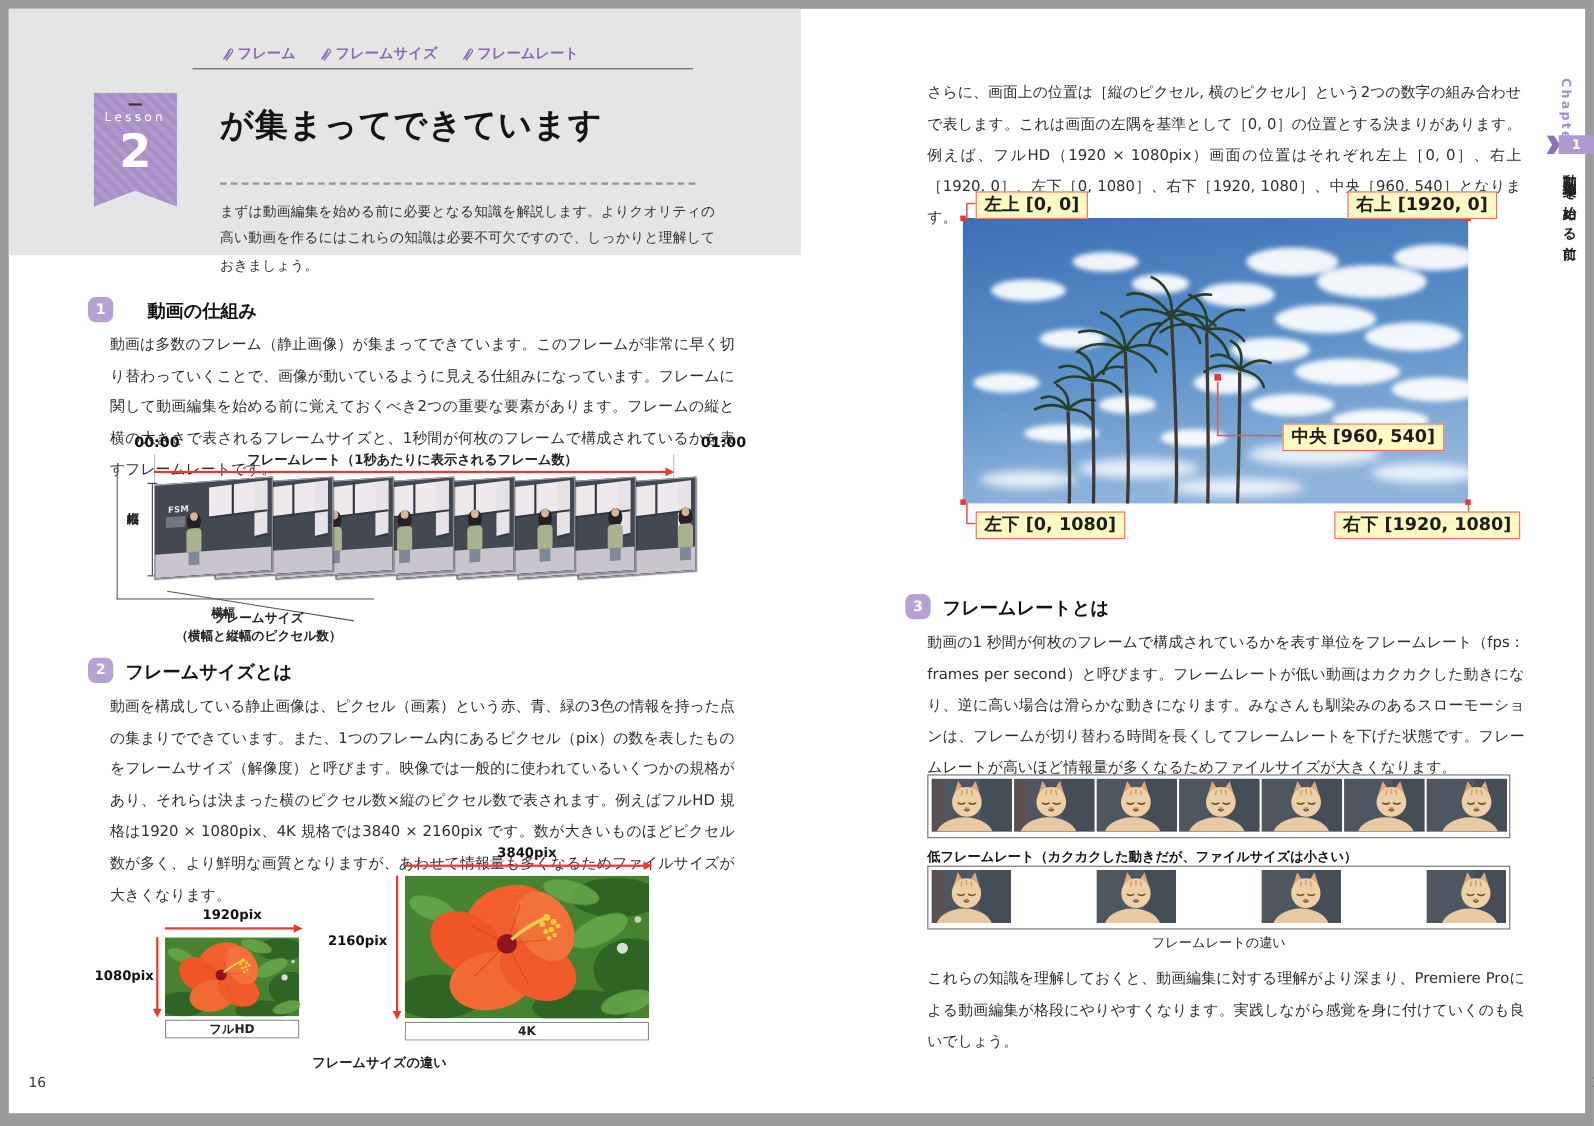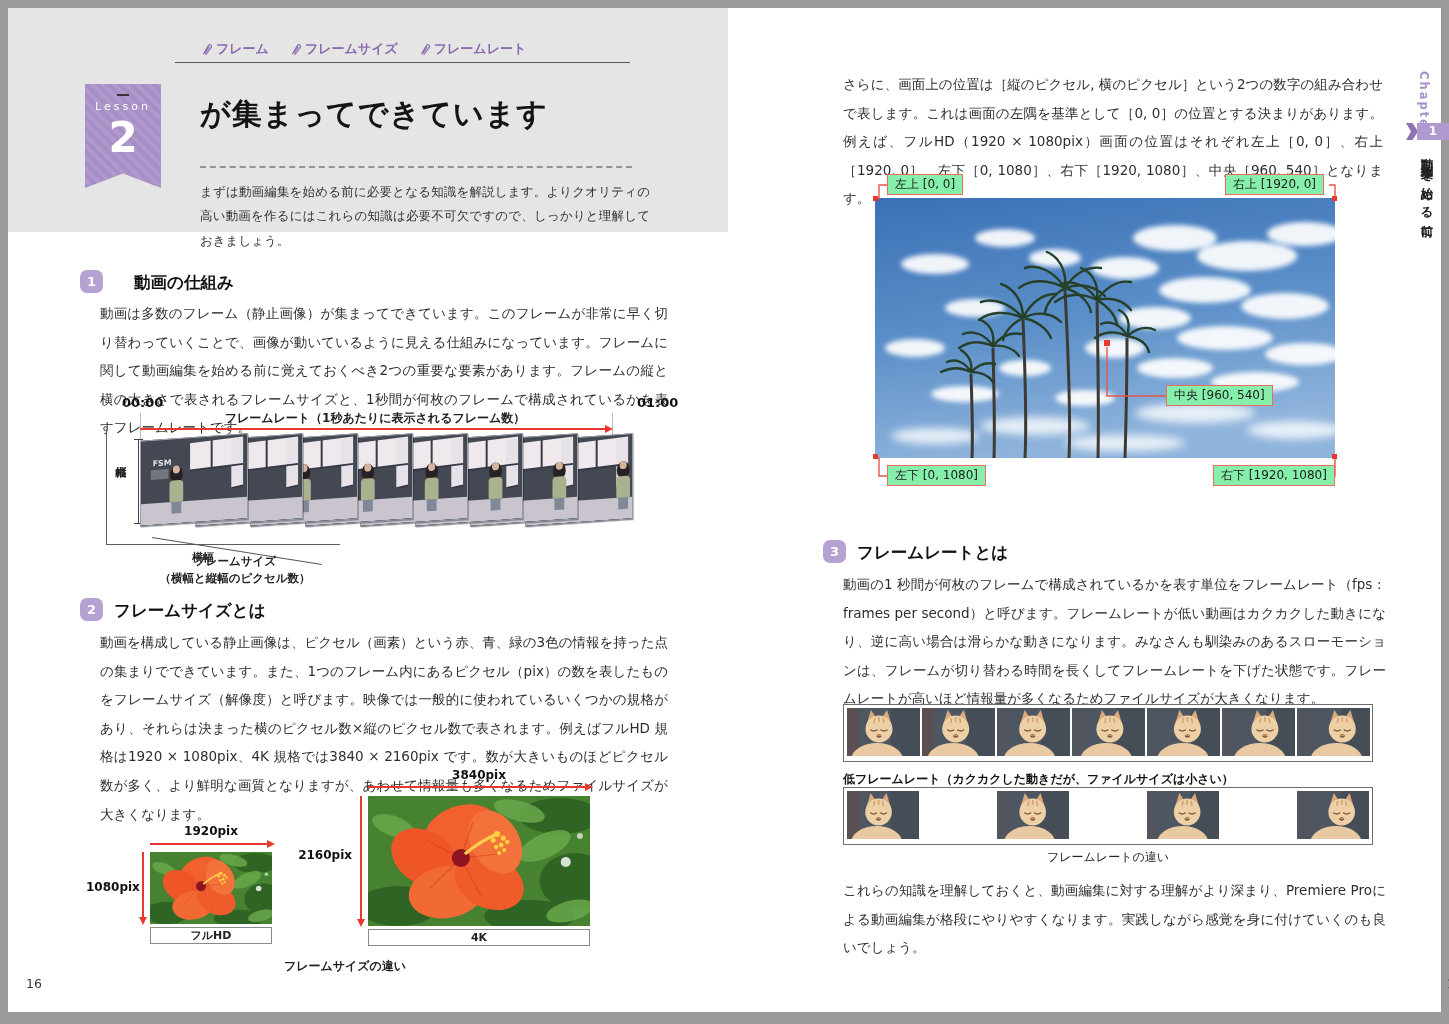--- a/index.html
+++ b/index.html
@@ -66,22 +66,22 @@
     font-size:11px; font-weight:700; height:17px; line-height:15px; }
   .size-caption { position:absolute; left:130px; top:190px; width:230px; text-align:center; font-size:12px; font-weight:700; }
 
   .page-num { position:absolute; font-size:12.5px; color:#333; }
 
   
   .para { position:absolute; font-size:13.5px; line-height:2.12; color:#2e2e2e; text-align:justify; }
   .pos-diagram { position:absolute; left:835px; top:160px; width:538px; height:355px; }
   .pos-photo { position:absolute; left:32px; top:30px; width:460px; height:260px; overflow:hidden; }
   .pos-photo svg { display:block; width:100%; height:100%; }
-  .coord-box { position:absolute; border:1.5px solid #ef6a5e; background:#86efac; padding:1px 7px;
-    font-size:12px; font-weight:400; color:#1c1c1c; white-space:nowrap; }
+  .coord-box { position:absolute; border:1.5px solid #ef6a5e; background:#fef9c3; padding:1px 7px;
+    font-size:16px; font-weight:700; color:#1c1c1c; white-space:nowrap; }
   .pos-overlay { position:absolute; inset:0; pointer-events:none; }
   .pos-caption { position:absolute; left:0; top:328px; width:538px; text-align:center; font-size:12px; font-weight:700; }
 
   .strip-label { position:absolute; font-size:12px; font-weight:700; color:#111; }
   .cat-strip { position:absolute; left:835px; width:530px; border:1px solid #6e6e6e; background:#fff; padding:3px; display:flex; gap:2px; }
   .cat-strip.low { justify-content:space-between; }
   .cat-frame { height:48px; background:#4e5761; overflow:hidden; flex:0 0 auto; }
   .cat-frame svg { display:block; width:100%; height:100%; }
   .strip-caption { position:absolute; left:835px; top:841px; width:530px; text-align:center; font-size:12px; font-weight:400; }
 

